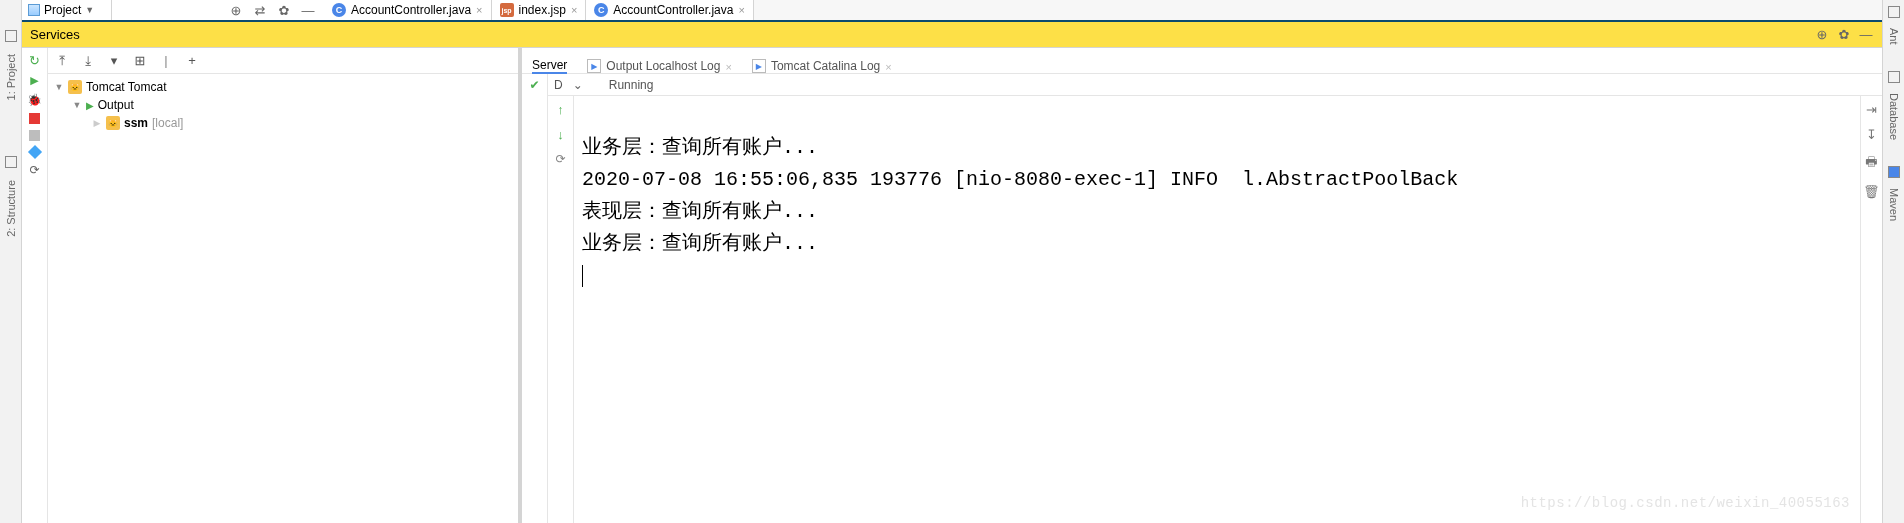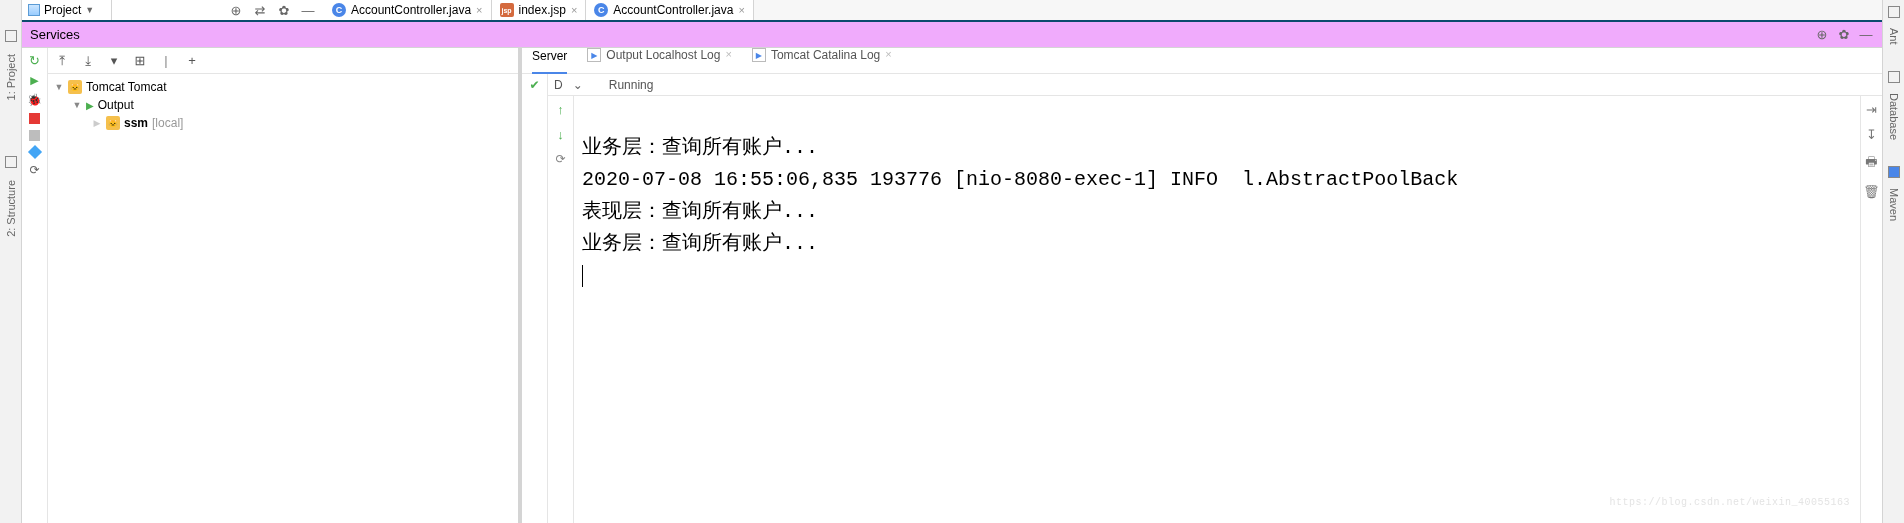--- a/index.html
+++ b/index.html
@@ -115,21 +115,21 @@
     .file-icon.c { background:#4a86e8; }
     .file-icon.jsp { background:#d46a3e; border-radius:2px; font-size:7px; }
     .editor-tab .close { color:#999; font-size:11px; }
     
     .services-header {
       height: 26px;
       display:flex;
       align-items:center;
       padding: 0 8px;
       border-bottom:1px solid #d4d4d4;
-      background:#f0abfc;
+      background:#fde047;
       font-size:13px;
       gap:6px;
     }
     .services-header .spacer { flex:1; }
     
     .body-split {
       flex:1;
       display:flex;
       overflow:hidden;
     }
@@ -207,21 +207,21 @@
     .server-tabs {
       height:26px;
       display:flex;
       align-items:center;
       padding:0 10px;
       gap:20px;
       border-bottom:1px solid #e5e5e5;
     }
     .server-tabs .tab {
       display:flex;
-      align-items:flex-start;
+      align-items:flex-end;
       gap:5px;
       cursor:pointer;
       color:#555;
       font-size:12px;
       height:100%;
     }
     .server-tabs .tab.active {
       color:#000;
       border-bottom:2px solid #4a86e8;
       margin-bottom:-1px;
@@ -299,21 +299,21 @@
       flex-direction:column;
       align-items:center;
       padding-top:6px;
       gap:10px;
     }
     .out-right-col .ic { color:#777; cursor:pointer; font-size:13px; }
     .watermark {
       position:absolute;
       right:10px; bottom:4px;
       color:#e4e4e4;
-      font-size:10px;
+      font-size:14px;
       letter-spacing:0.5px;
       pointer-events:none;
     }
   </style>
 </head>
 <body>
 
 <div class="left-gutter">
   <div class="sq"></div>
   <div class="vtext">1: Project</div>

